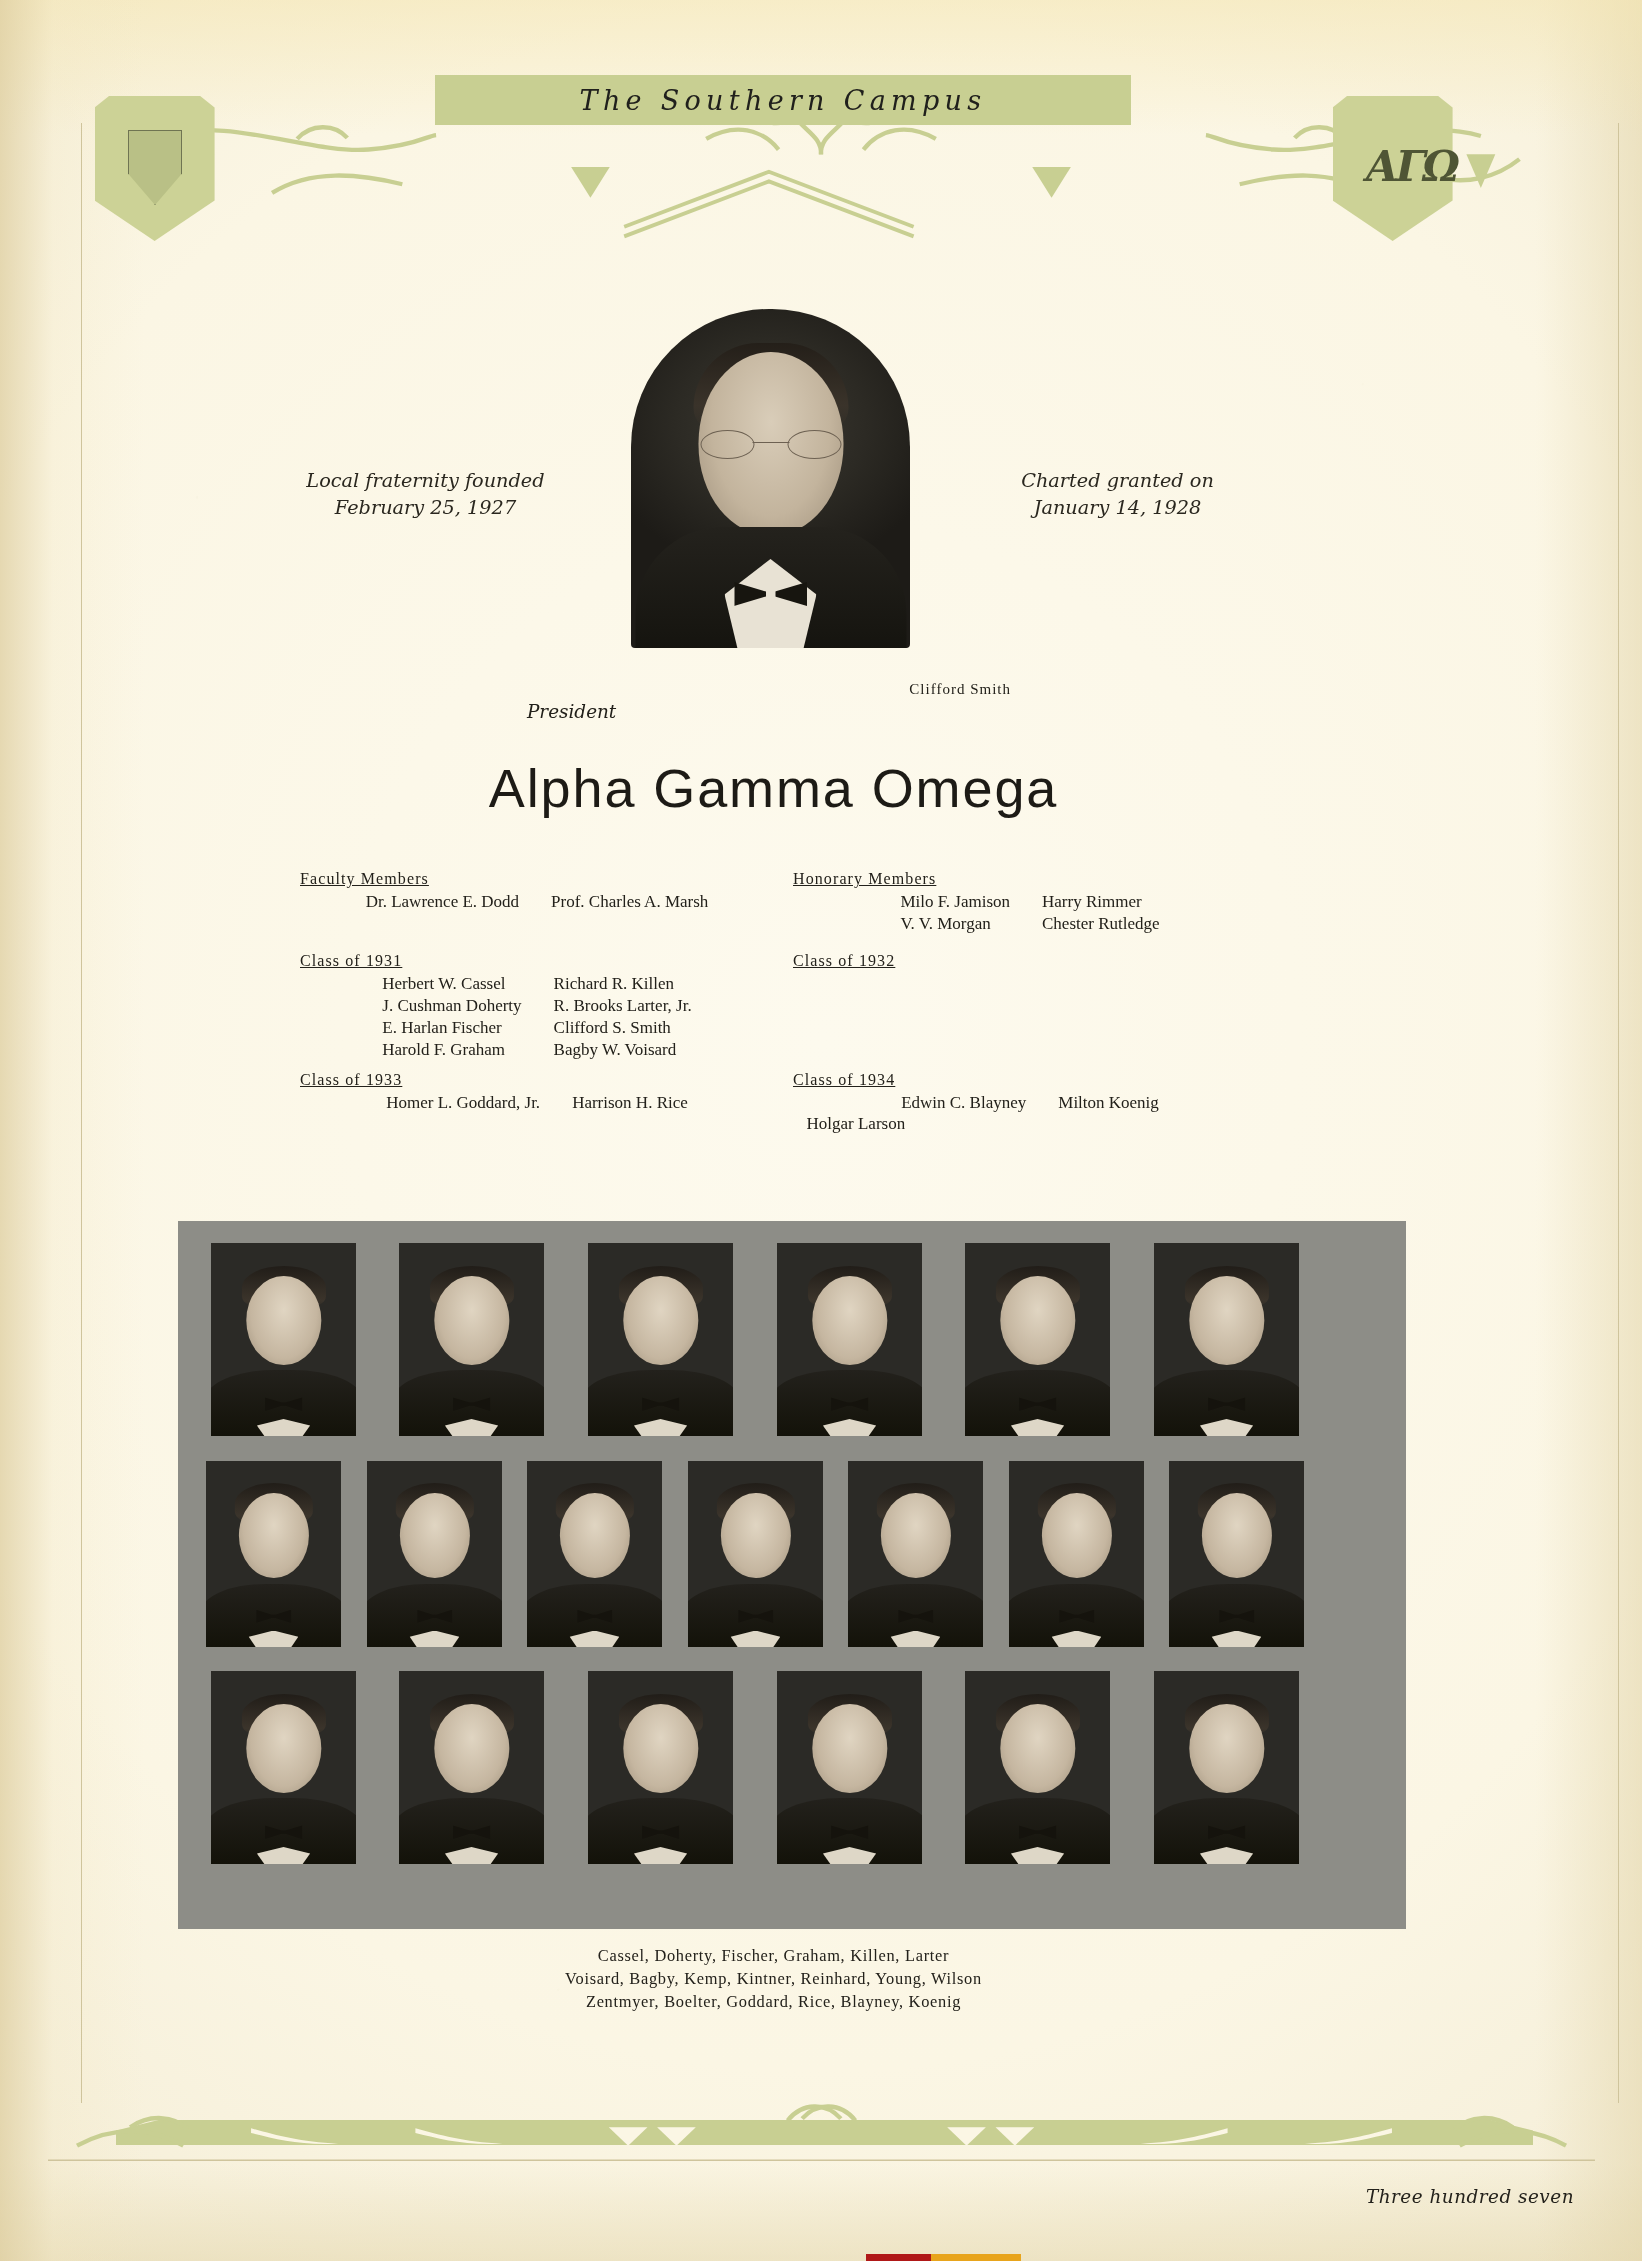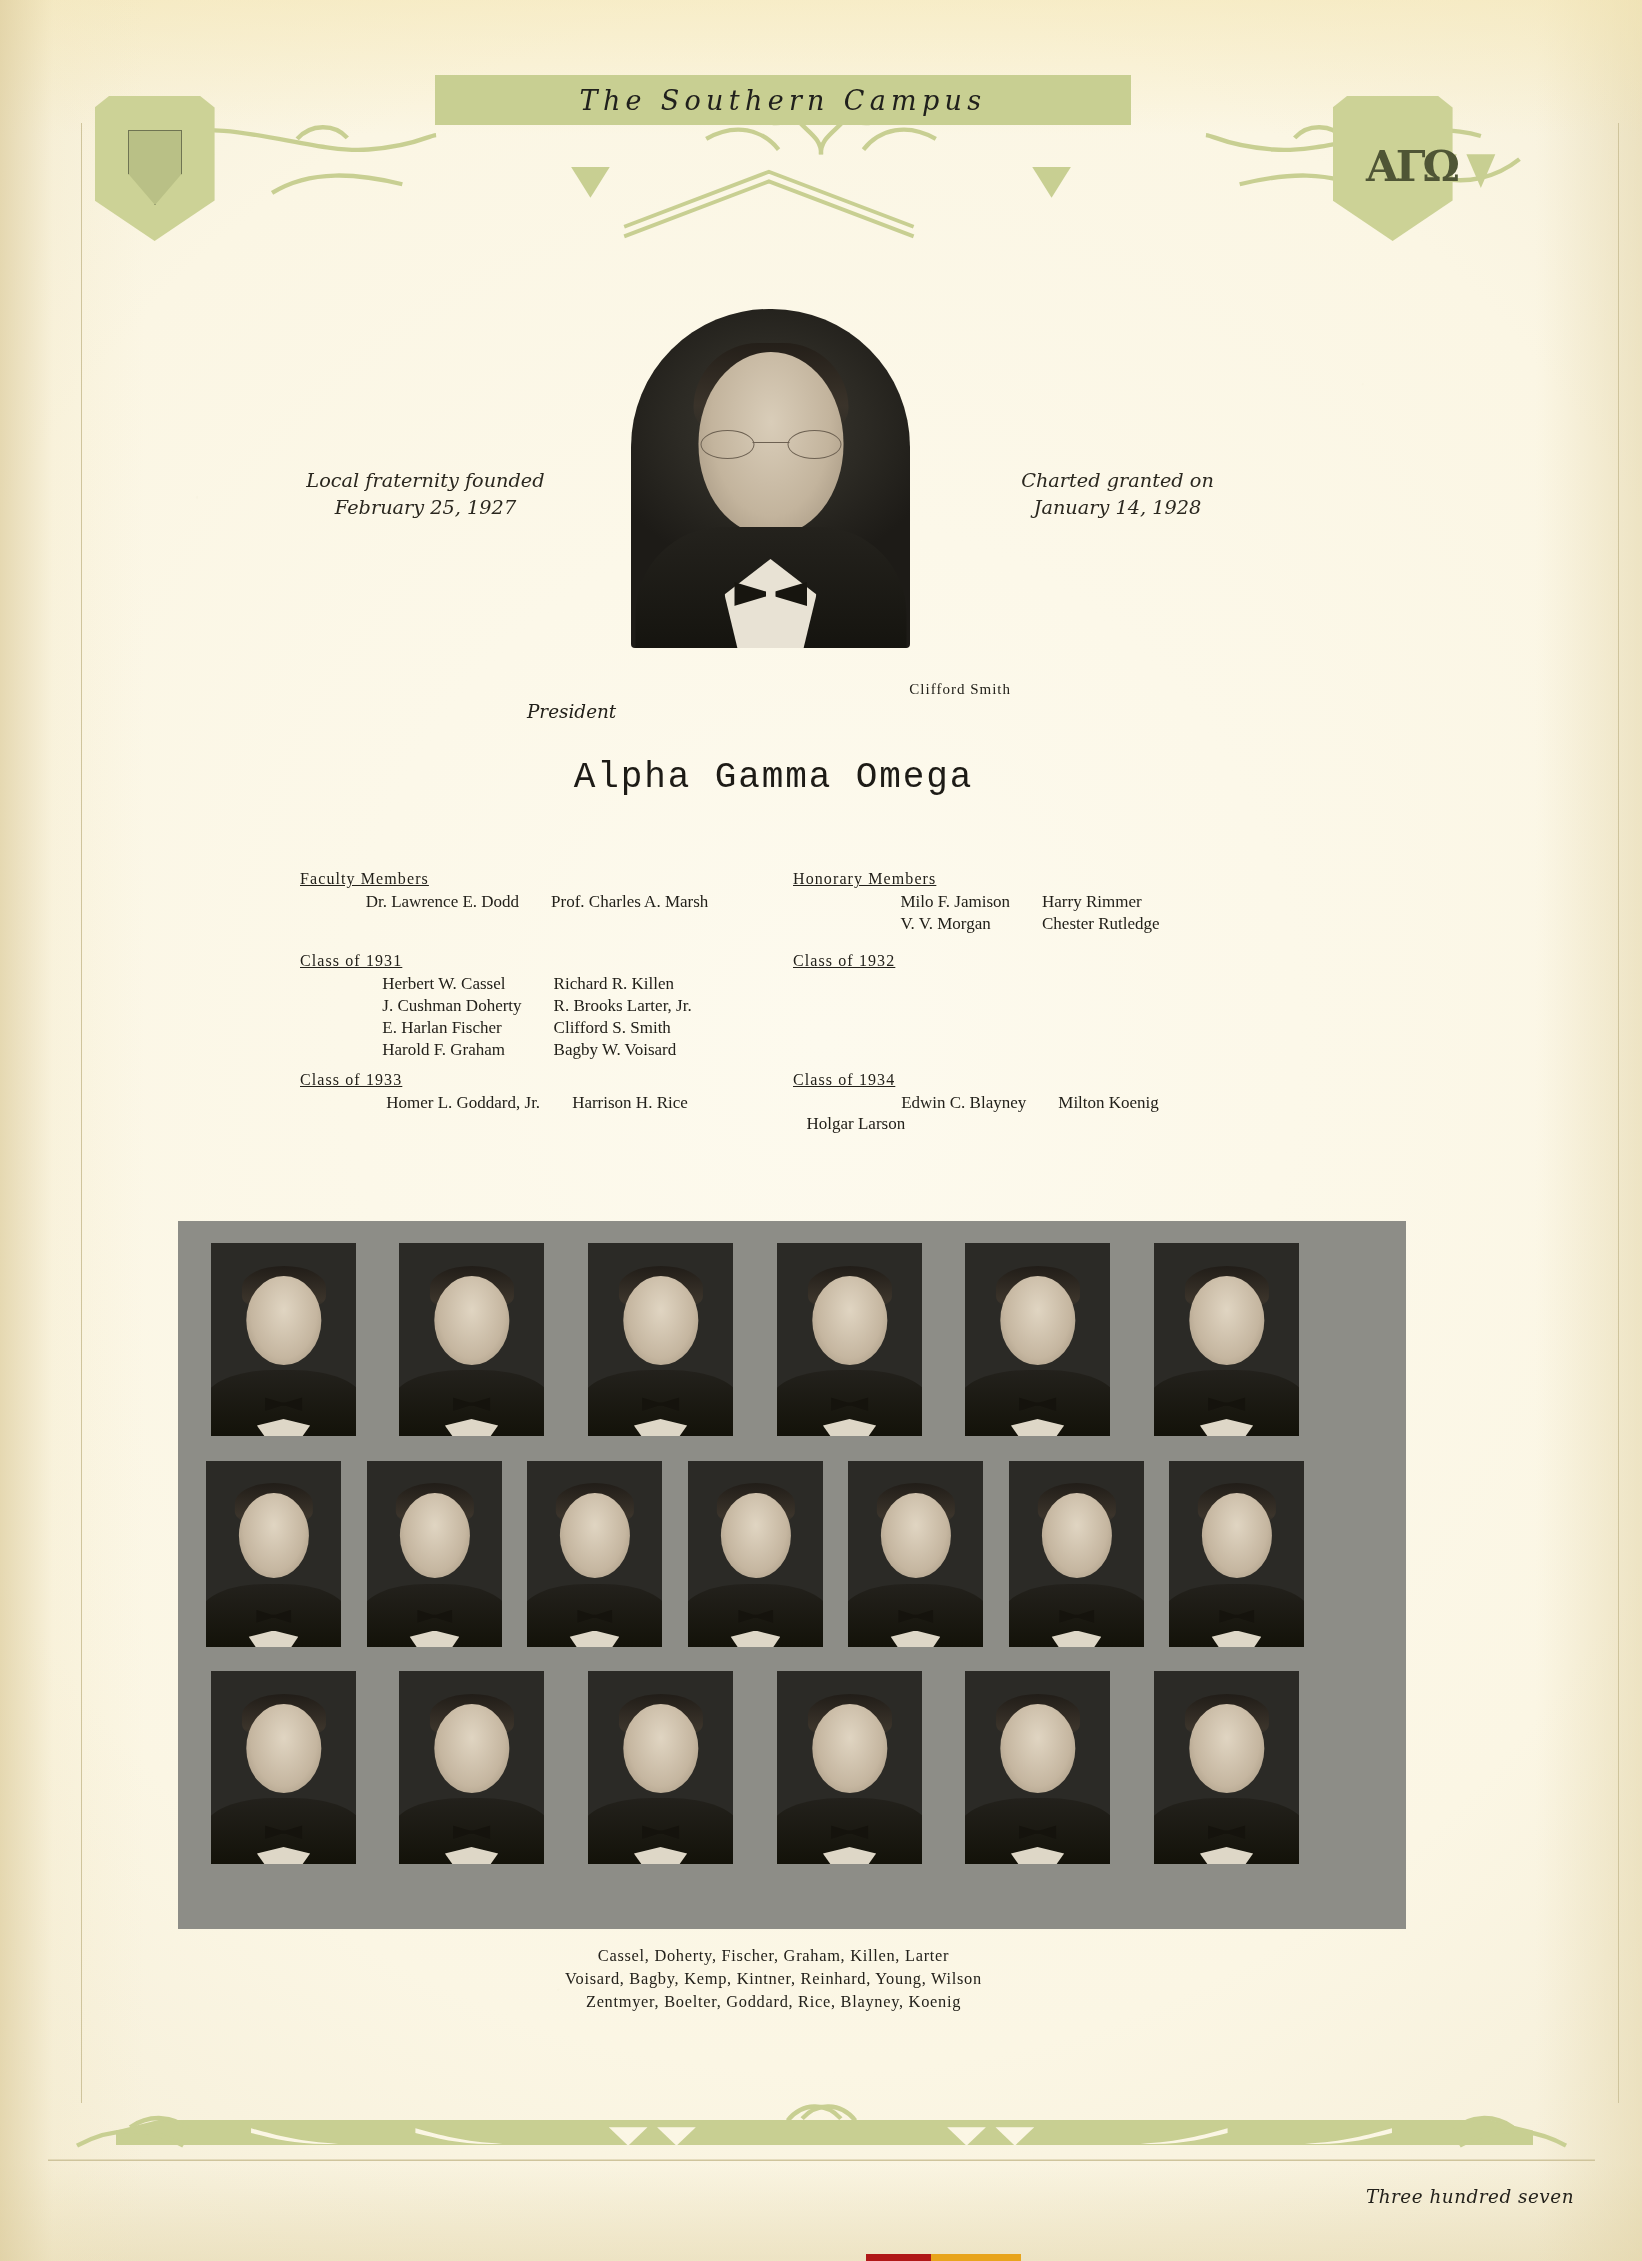--- a/index.html
+++ b/index.html
@@ -96,21 +96,21 @@
     white-space: nowrap;
   }
 
   .crest-box {
     position: absolute;
     top: 73px;
     width: 145px;
     height: 203px;
   }
   .crest-left { left: 82px; }
-  .crest-right { left: 1320px; }
+  .crest-right { left: 1320px; font-style: italic; }
 
   .crest-shape {
     position: absolute;
     left: 12.6px; top: 23px;
     width: 120px; height: 145px;
     background: #ccd296;
     clip-path: polygon(0% 8%, 12% 0%, 88% 0%, 100% 8%, 100% 72%, 50% 100%, 0% 72%);
   }
   .crest-inner {
     position: absolute;
@@ -259,22 +259,22 @@
     color: #22201a;
   }
 
   
   .chapter-name {
     position: absolute;
     left: 290px;
     top: 757px;
     width: 967px;
     text-align: center;
-    font-family: Liberation Mono, monospace;
-    font-size: 36px;
+    font-family: Liberation Sans, sans-serif;
+    font-size: 54px;
     letter-spacing: 1.9px;
     color: #1d1b16;
     white-space: nowrap;
   }
 
   
   .roster {
     position: absolute;
     left: 300px;
     top: 870px;

